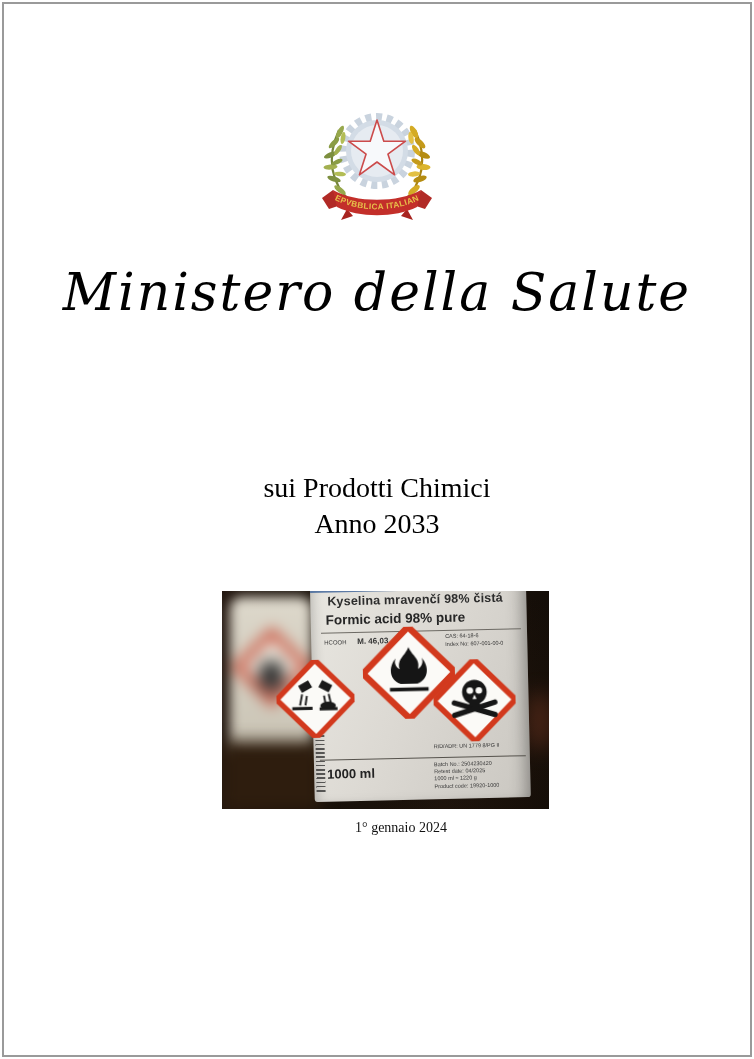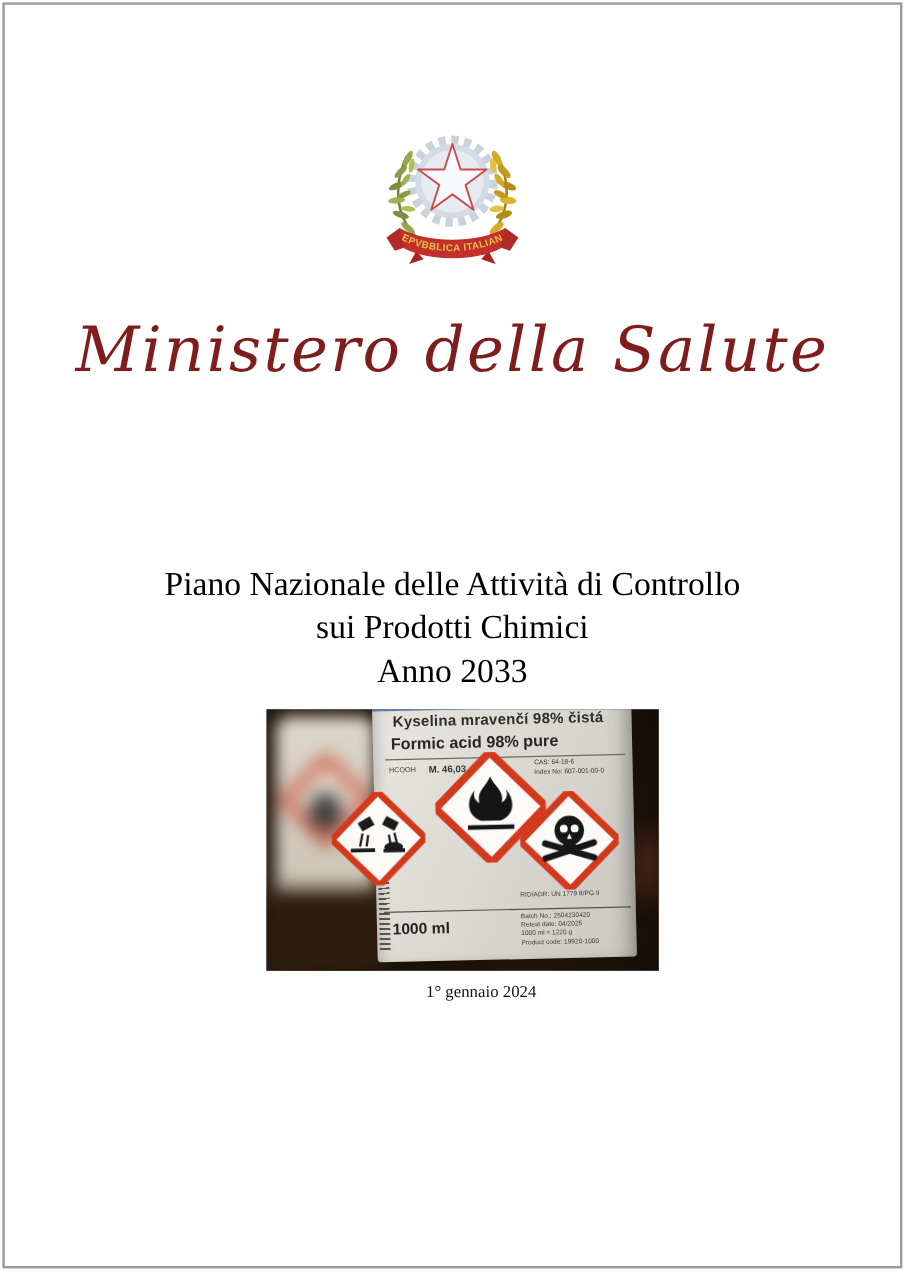--- a/index.html
+++ b/index.html
@@ -22,21 +22,21 @@
     width: 126px; height: 122px;
   }
 
   
   .ministry {
     position: absolute; top: 258px; left: 0; width: 100%;
     text-align: center;
     font-family: "DejaVu Serif", serif;
     font-style: italic; font-weight: 400;
     font-size: 52px; letter-spacing: 2px;
-    color: #7f1d1d;
+    color: #000000;
   }
 
   
   .doc-title {
     position: absolute; top: 466px; left: 0; width: 100%;
     text-align: center;
     font-family: "Liberation Serif", serif;
     font-size: 28px; line-height: 36px; color: #000;
   }
 
@@ -180,21 +180,20 @@
         <text font-family="Liberation Sans, sans-serif" font-size="8.2" font-weight="bold" fill="#e7c04a" letter-spacing="0.4">
           <textPath href="#bannerArc" startOffset="50%" text-anchor="middle">REPVBBLICA ITALIANA</textPath>
         </text>
       </g>
     </svg>
   </div>
 
   <div class="ministry">Ministero della Salute</div>
 
   <div class="doc-title">
-    <div>Piano Nazionale delle Attività di Controllo</div>
     <div>sui Prodotti Chimici</div>
     <div>Anno 2033</div>
   </div>
 
   <div class="photo">
     <div class="bg-bottle">
       <div class="bg-diamond">
         <div class="bg-diamond-blob"></div>
       </div>
     </div>

